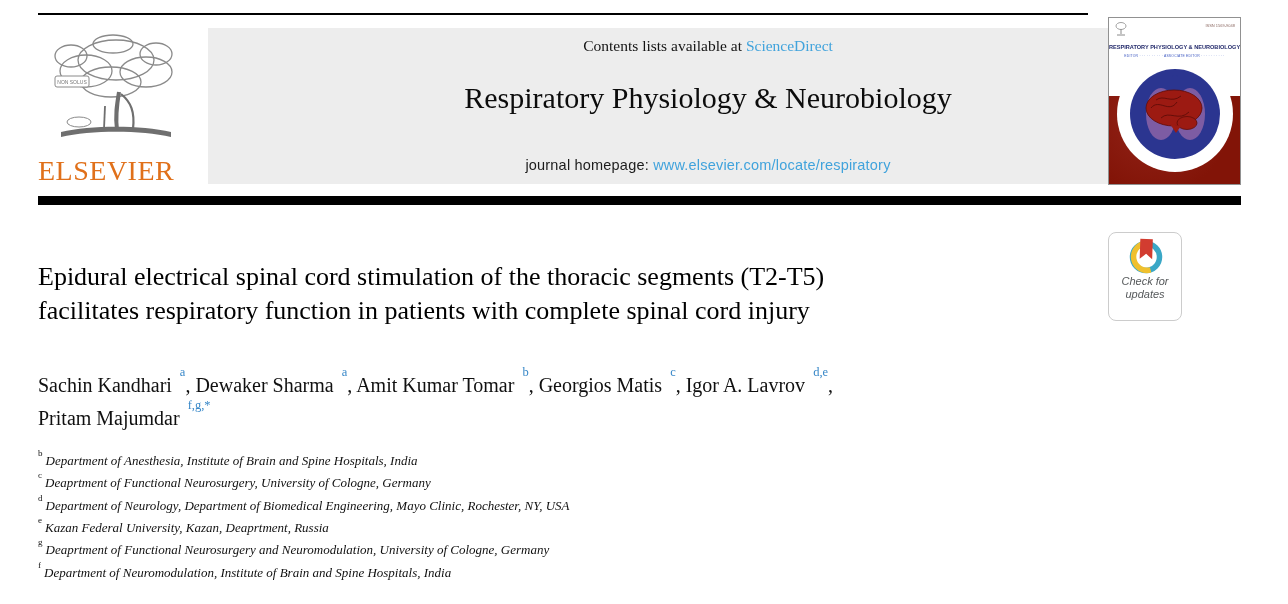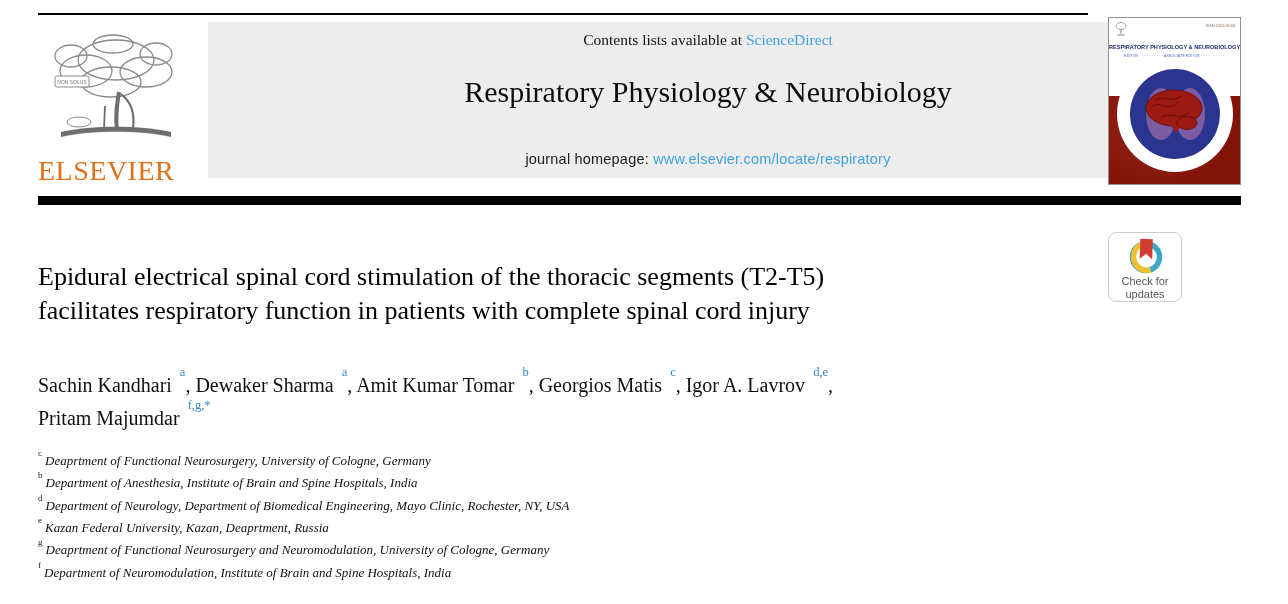--- a/index.html
+++ b/index.html
@@ -15,21 +15,21 @@
   .top-rule{position:absolute;left:38px;top:13px;width:1050px;height:2px;background:#000;}
   .thick-rule{position:absolute;left:38px;top:196px;width:1203px;height:9px;background:#000;}
 
   
   .logo{position:absolute;left:36px;top:30px;width:160px;height:157px;}
   .logo-tree{display:block;margin:0 auto;}
   .els-word{position:absolute;left:2px;bottom:0;font-size:28px;color:var(--els-orange);
             letter-spacing:.5px;font-family:"Liberation Serif",serif;}
 
   
-  .banner{position:absolute;left:208px;top:22px;width:1000px;height:156px;background:var(--banner-gray);
+  .banner{position:absolute;left:208px;top:28px;width:1000px;height:156px;background:var(--banner-gray);
           text-align:center;}
   .contents-line{padding-top:9px;font-size:15.5px;color:#141414;}
   .sd-link{color:var(--link-blue);cursor:pointer;}
   .journal-title{margin-top:26px;font-size:30px;color:#0c0c0c;}
   .homepage-line{position:absolute;left:0;bottom:11px;width:100%;
                  font-family:"Liberation Sans",sans-serif;font-size:14.5px;color:#1c1c1c;letter-spacing:.2px;}
   .hp-link{color:var(--link-blue);cursor:pointer;}
 
   
   .cover{position:absolute;left:1108px;top:17px;width:133px;height:168px;background:#fff;
@@ -39,22 +39,22 @@
   .cover-white-circle{position:absolute;left:8px;top:38px;width:116px;height:116px;border-radius:50%;background:#fff;}
   .cover-art{position:absolute;left:21px;top:51px;}
   .cover-issn{position:absolute;top:5px;right:5px;font-size:4px;color:#8c6a63;
               font-family:"Liberation Sans",sans-serif;}
   .cover-masthead{position:absolute;top:26px;left:0;width:100%;text-align:center;white-space:nowrap;
                   font-family:"Liberation Sans",sans-serif;font-weight:bold;font-size:5.6px;color:#232a6b;}
   .cover-editors{position:absolute;top:36px;left:0;width:100%;text-align:center;white-space:nowrap;
                  font-family:"Liberation Sans",sans-serif;font-size:3.4px;color:#3a56c0;letter-spacing:.2px;}
 
   
-  .check-badge{position:absolute;left:1108px;top:232px;width:74px;height:70px;background:#fff;
-               border:1.5px solid #cccccc;border-radius:8px;text-align:center;cursor:pointer;}
+  .check-badge{position:absolute;left:1108px;top:232px;width:74px;height:89px;background:#fff;
+               border:1.5px solid #cccccc;border-radius:8px;text-align:center;cursor:pointer;font-style:italic;}
   .badge-art{display:block;margin:0 auto;}
   .badge-text{font-family:"Liberation Sans",sans-serif;font-size:11px;line-height:12.5px;color:#55585a;}
 
   
   .article-title{position:absolute;left:38px;top:260px;width:1070px;font-size:26px;
                  line-height:34px;color:#000;font-weight:normal;}
   .authors{position:absolute;left:38px;top:366px;width:1080px;font-size:20px;line-height:28px;color:#101010;}
   .author-sup{color:var(--sup-blue);font-size:12.5px;position:relative;top:-8px;margin-left:3px;
               font-family:"Liberation Serif",serif;}
   .affils{position:absolute;left:38px;top:448px;width:1080px;font-size:13px;line-height:19px;
@@ -136,21 +136,21 @@
   </div>
 
   <h1 class="article-title">
     <div>Epidural electrical spinal cord stimulation of the thoracic segments (T2-T5)</div>
     <div>facilitates respiratory function in patients with complete spinal cord injury</div>
   </h1>
 
   <div class="authors"><span>Sachin Kandhari </span><sup class="author-sup">a</sup>, <span>Dewaker Sharma </span><sup class="author-sup">a</sup>, <span>Amit Kumar Tomar </span><sup class="author-sup">b</sup>, <span>Georgios Matis </span><sup class="author-sup">c</sup>, <span>Igor A. Lavrov </span><sup class="author-sup">d,e</sup>, <br><span>Pritam Majumdar </span><sup class="author-sup">f,g,*</sup></div>
 
   <div class="affils">
+      <div><sup class="affil-sup">b</sup><span>Department of Anesthesia, Institute of Brain and Spine Hospitals, India</span></div>
       <div><sup class="affil-sup">c</sup><span>Deaprtment of Functional Neurosurgery, University of Cologne, Germany</span></div>
-      <div><sup class="affil-sup">b</sup><span>Department of Anesthesia, Institute of Brain and Spine Hospitals, India</span></div>
       <div><sup class="affil-sup">d</sup><span>Department of Neurology, Department of Biomedical Engineering, Mayo Clinic, Rochester, NY, USA</span></div>
       <div><sup class="affil-sup">e</sup><span>Kazan Federal University, Kazan, Deaprtment, Russia</span></div>
       <div><sup class="affil-sup">g</sup><span>Deaprtment of Functional Neurosurgery and Neuromodulation, University of Cologne, Germany</span></div>
       <div><sup class="affil-sup">f</sup><span>Department of Neuromodulation, Institute of Brain and Spine Hospitals, India</span></div>
     </div>
 
 </div>
 
 </body></html>

